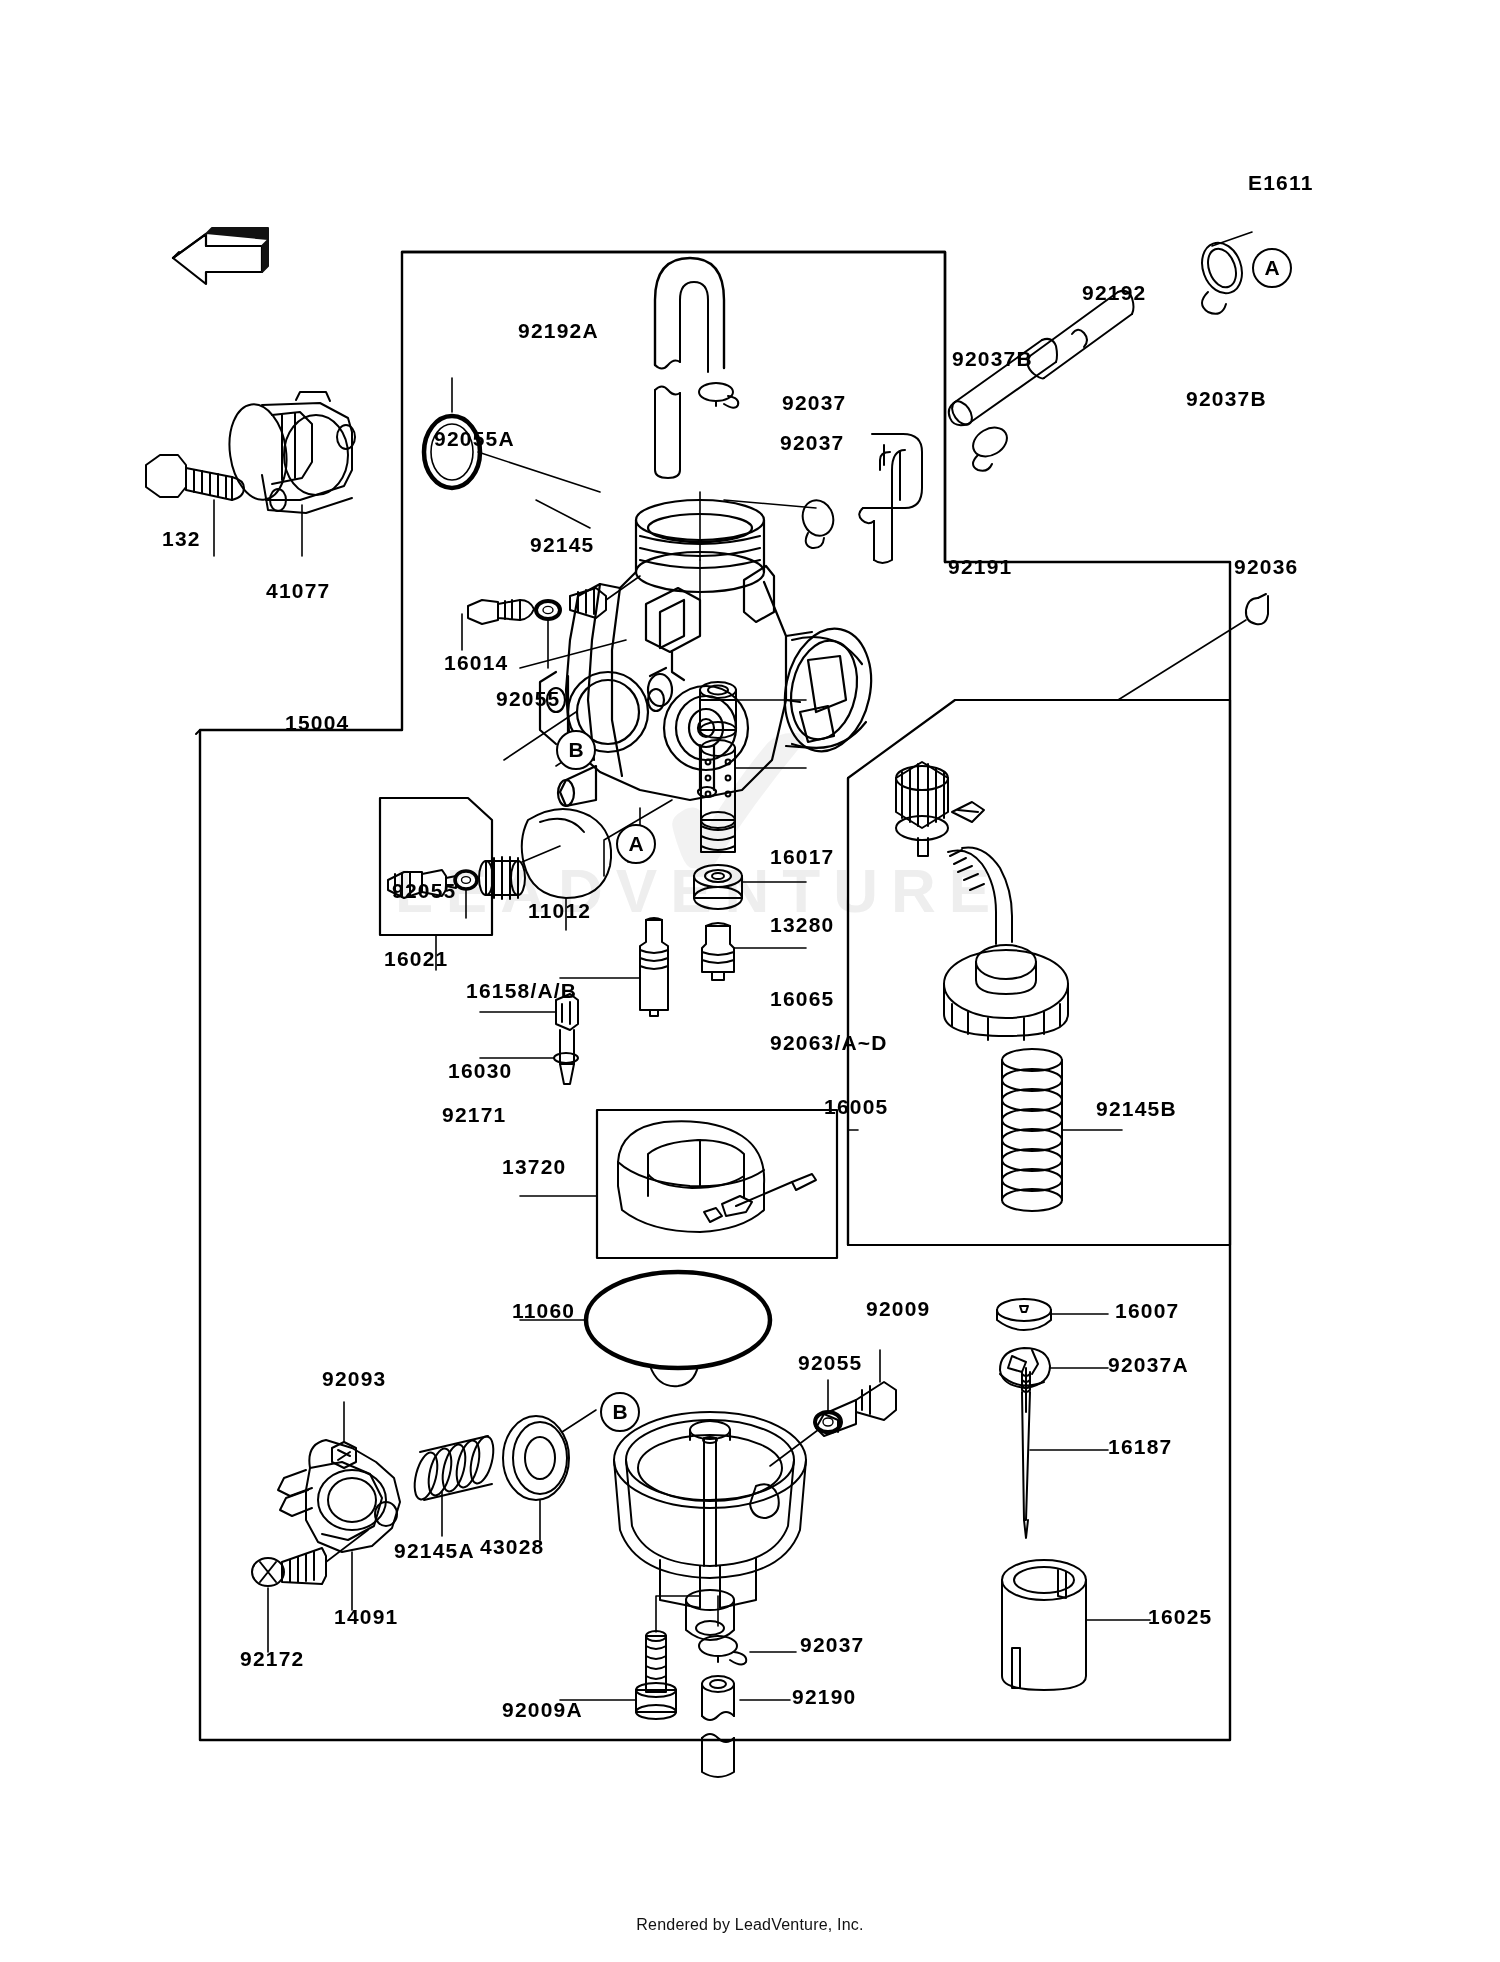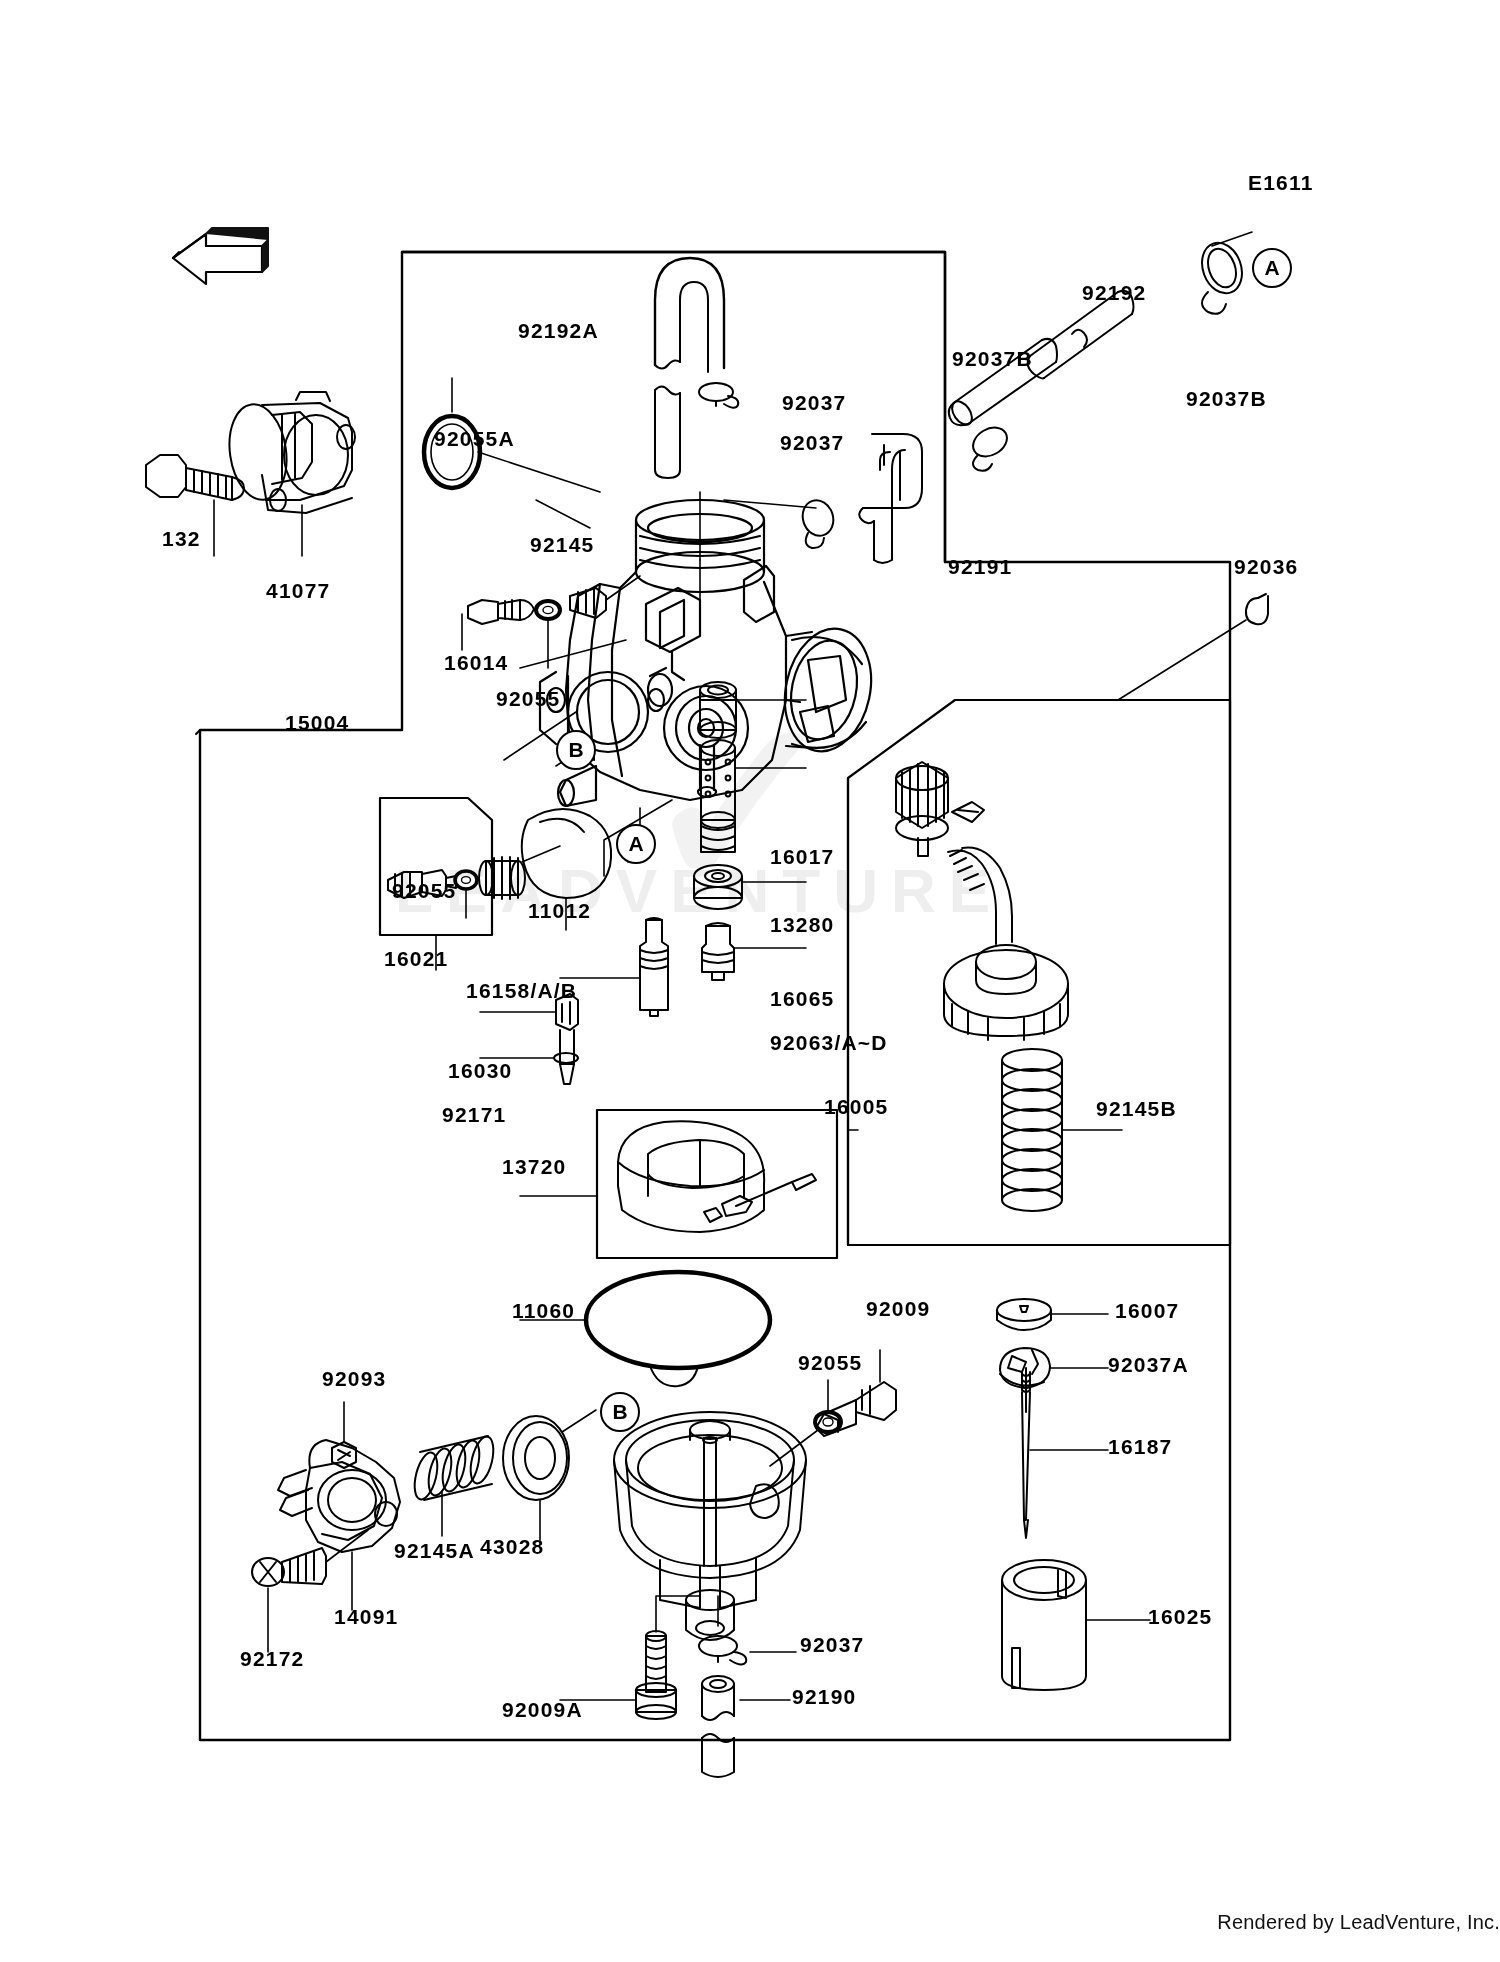--- a/index.html
+++ b/index.html
@@ -22,22 +22,22 @@
     line-height:1;
   }
   .circ{
     position:absolute;
     width:36px;height:36px;border:2.5px solid #000;border-radius:50%;
     display:flex;align-items:center;justify-content:center;
     font-family:"Liberation Sans", sans-serif;font-weight:bold;font-size:21px;
     background:#fff;
   }
   .footer{
-    position:absolute;left:0;right:0;bottom:28px;text-align:right;
-    font-family:"Liberation Sans", sans-serif;font-size:20px;color:#111;
+    position:absolute;left:0;right:0;bottom:28px;text-align:center;
+    font-family:"Liberation Sans", sans-serif;font-size:16px;color:#111;
     letter-spacing:.2px;
   }
   .wm{
     position:absolute;
     font-family:"Liberation Sans", sans-serif;
     font-weight:bold;
     color:#eeeeee;
     user-select:none;
     pointer-events:none;
   }

